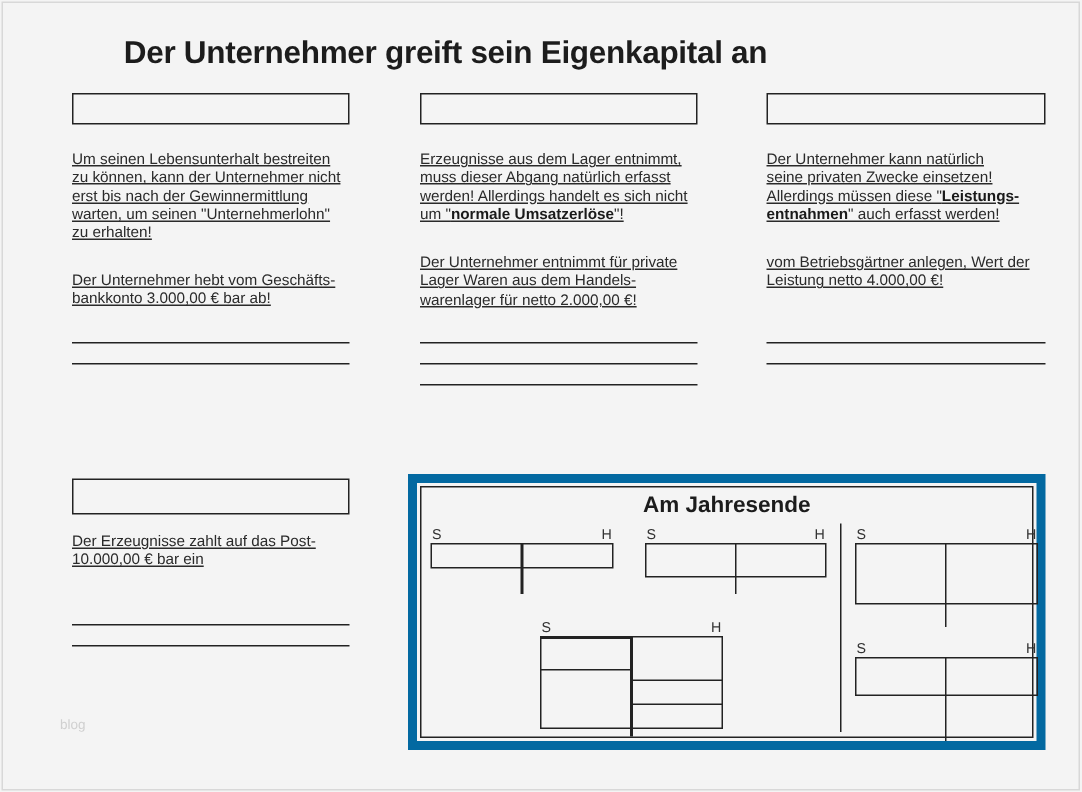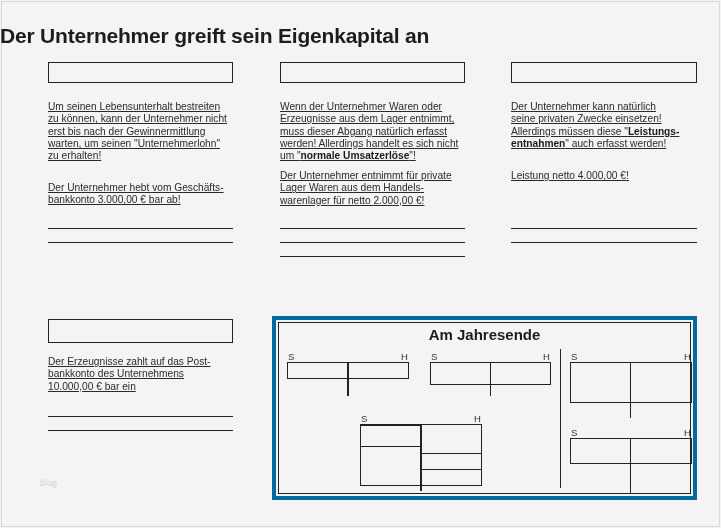--- a/index.html
+++ b/index.html
@@ -2,30 +2,30 @@
 <html><head>
   <meta charset="utf-8">
   <style>
     html, body { margin:0; padding:0; }
     body {
       width:721px; height:528px; position:relative; overflow:hidden;
       background:#f4f4f4; font-family:"Liberation Sans", sans-serif; color:#222;
     }
     .frame { position:absolute; left:1px; top:1px; width:717px; height:524px; border:1px solid #d8d8d8; }
     .title {
-      position:absolute; left:0; width:594px; top:24px; 
+      position:absolute; left:0; width:594px; top:24px; text-align:center;
       font-size:21px; font-weight:bold; color:#1c1c1c; letter-spacing:-0.2px;
     }
     .box { position:absolute; height:21px; border:1.5px solid #222; background:#f4f4f4; box-sizing:border-box; }
     .para { position:absolute; font-size:10.2px; line-height:12.3px; color:#2a2a2a;text-decoration:underline; }
     .para b { color:#1a1a1a; }
     .line { position:absolute; height:0; border-top:1.3px solid #222; }
     .panel {
       position:absolute; left:272px; top:316px; width:425px; height:184px;
-      border:4px solid #0369a1; box-sizing:border-box;
+      border:6px solid #0369a1; box-sizing:border-box;
     }
     .panel-inner { position:absolute; left:2px; top:2px; right:2px; bottom:2px; border:1px solid #222; }
     .panel-title {
       position:absolute; left:0; width:100%; top:6px; text-align:center;
       font-size:15px; font-weight:bold; color:#1c1c1c;
     }
     .lbl { position:absolute; font-size:9.5px; color:#333; }
     .rect { position:absolute; border:1.2px solid #222; box-sizing:border-box; }
     .vline { position:absolute; width:0; border-left:1.3px solid #222; }
     .hline { position:absolute; height:0; border-top:1.2px solid #222; }
@@ -48,21 +48,20 @@
 </div>
 <div class="para" style="left:48px;top:182px;">
   <div>Der Unternehmer hebt vom Geschäfts-</div>
   <div>bankkonto 3.000,00 € bar ab!</div>
 </div>
 <div class="line" style="left:48px;top:228px;width:185px;"></div>
 <div class="line" style="left:48px;top:242px;width:185px;"></div>
 
 <div class="box" style="left:280px;top:62px;width:185px;"></div>
 <div class="para" style="left:280px;top:101px;">
-  <div>Wenn der Unternehmer Waren oder</div>
   <div>Erzeugnisse aus dem Lager entnimmt,</div>
   <div>muss dieser Abgang natürlich erfasst</div>
   <div>werden! Allerdings handelt es sich nicht</div>
   <div><span>um "</span><b>normale Umsatzerlöse</b><span>"!</span></div>
 </div>
 <div class="para" style="left:280px;top:170px;">
   <div>Der Unternehmer entnimmt für private</div>
   <div>Lager Waren aus dem Handels-</div>
   <div>warenlager für netto 2.000,00 €!</div>
 </div>
@@ -71,29 +70,29 @@
 <div class="line" style="left:280px;top:256px;width:185px;"></div>
 
 <div class="box" style="left:511px;top:62px;width:186px;"></div>
 <div class="para" style="left:511px;top:101px;">
   <div>Der Unternehmer kann natürlich</div>
   <div>seine privaten Zwecke einsetzen!</div>
   <div><span>Allerdings müssen diese "</span><b>Leistungs-</b></div>
   <div><b>entnahmen</b><span>" auch erfasst werden!</span></div>
 </div>
 <div class="para" style="left:511px;top:170px;">
+  <div>vom Betriebsgärtner anlegen, Wert der</div>
   <div>Leistung netto 4.000,00 €!</div>
 </div>
 <div class="line" style="left:511px;top:228px;width:186px;"></div>
 <div class="line" style="left:511px;top:242px;width:186px;"></div>
 
 <div class="box" style="left:48px;top:319px;width:185px;height:24px;"></div>
 <div class="para" style="left:48px;top:356px;">
   <div>Der Erzeugnisse zahlt auf das Post-</div>
-  <div>bankkonto des Unternehmens</div>
   <div>10.000,00 € bar ein</div>
 </div>
 <div class="line" style="left:48px;top:416px;width:185px;"></div>
 <div class="line" style="left:48px;top:430px;width:185px;"></div>
 
 <div class="panel">
   <div class="panel-inner"></div>
   <div class="panel-title">Am Jahresende</div>
 </div>
 

